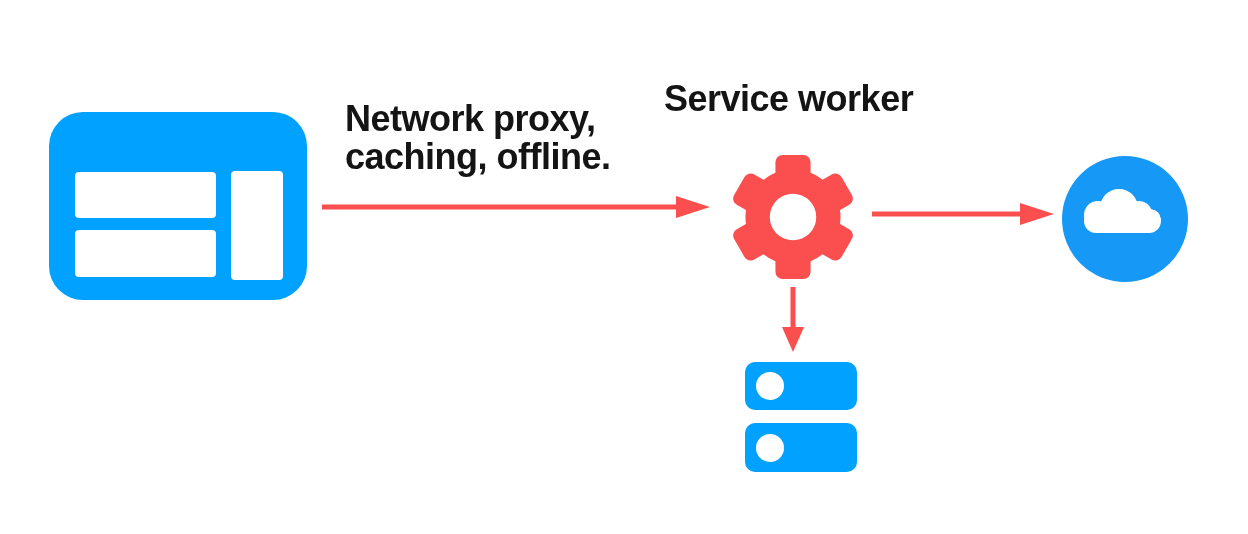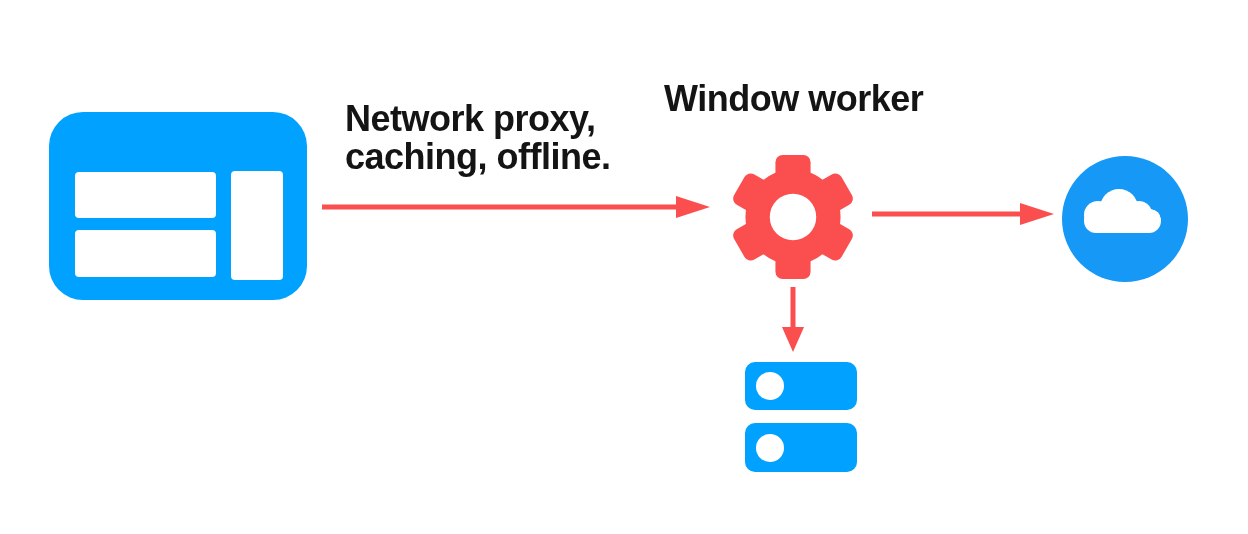--- a/index.html
+++ b/index.html
@@ -67,21 +67,21 @@
     <div class="part win-row2"></div>
     <div class="part win-side"></div>
   </div>
 
 
   <div class="abs lbl arrow-label">
     <div>Network proxy,</div>
     <div>caching, offline.</div>
   </div>
 
-  <div class="abs lbl sw-title">Window worker</div>
+  <div class="abs lbl sw-title">Service worker</div>
 
   <svg class="abs" style="left:316px;top:194px;" width="398" height="26">
     <line x1="6" y1="13" x2="362" y2="13" stroke="var(--red)" stroke-width="5"></line>
     <polygon points="360,2 394,13 360,24" fill="var(--red)"></polygon>
   </svg>
 
   <svg class="abs gear-svg" width="124" height="126" viewBox="0 0 120 120">
     <g fill="var(--red)">
       <rect x="43" y="0" width="34" height="120" rx="7"></rect>
       <rect x="43" y="0" width="34" height="120" rx="7" transform="rotate(60 60 60)"></rect>

